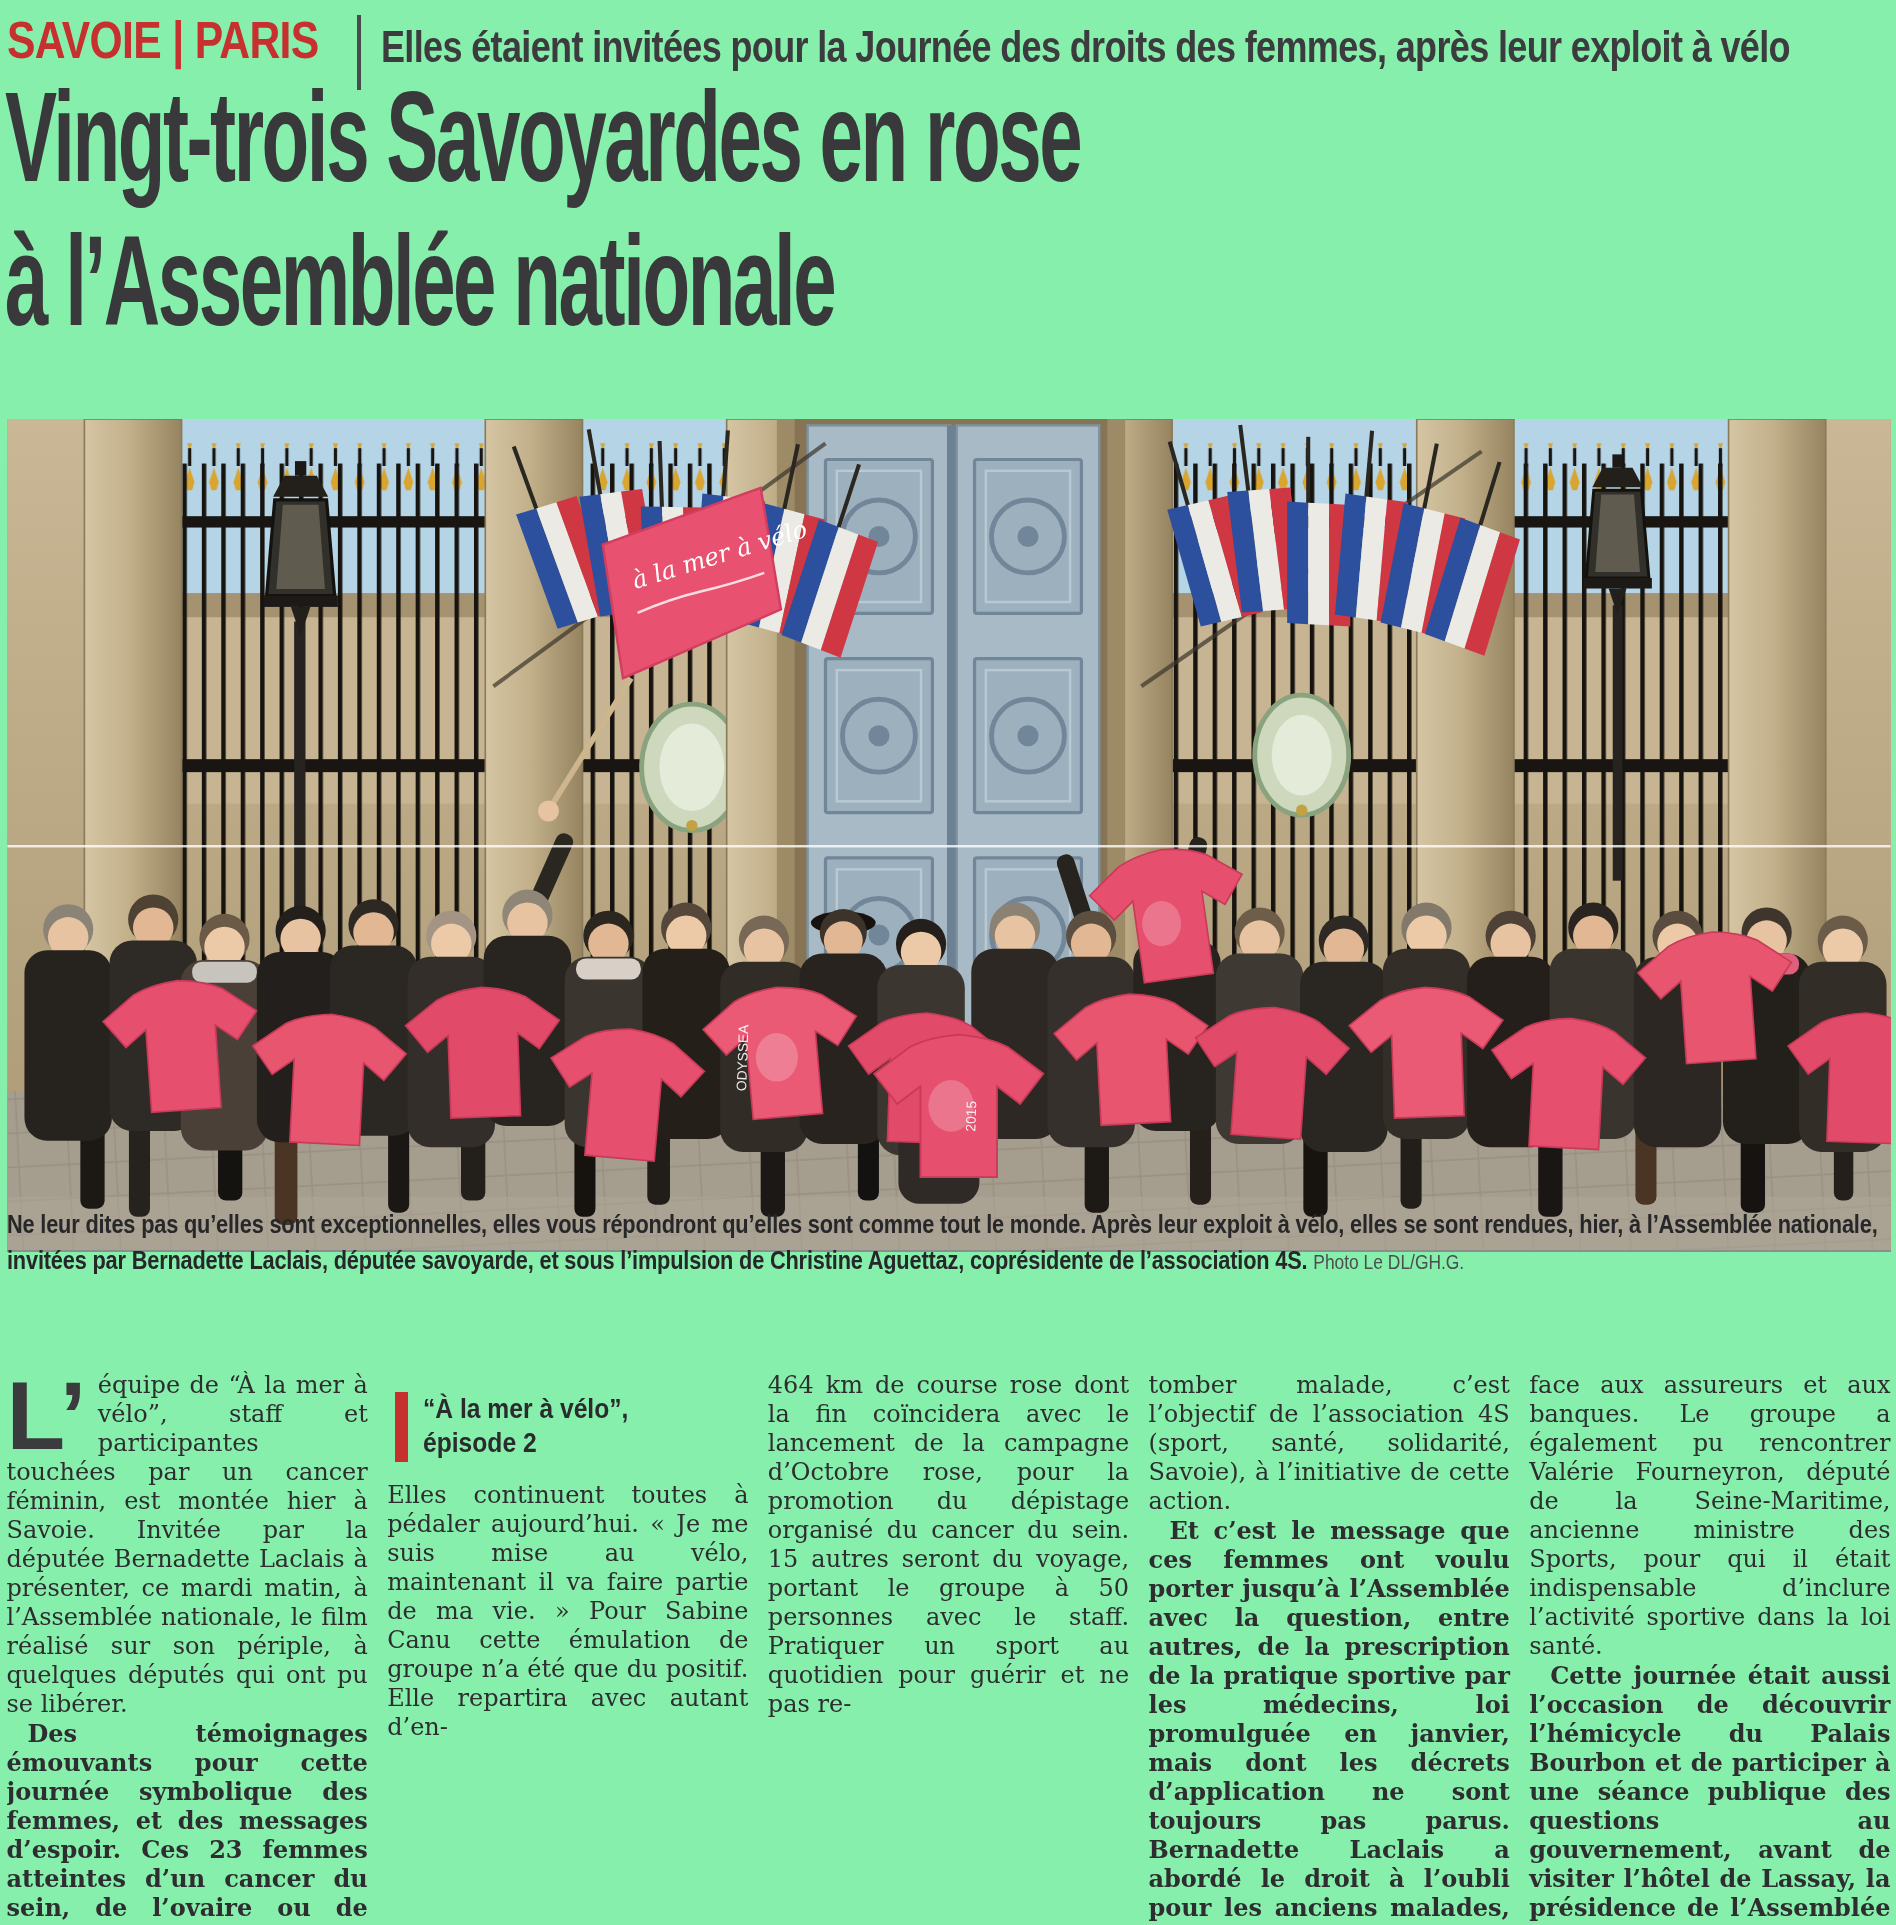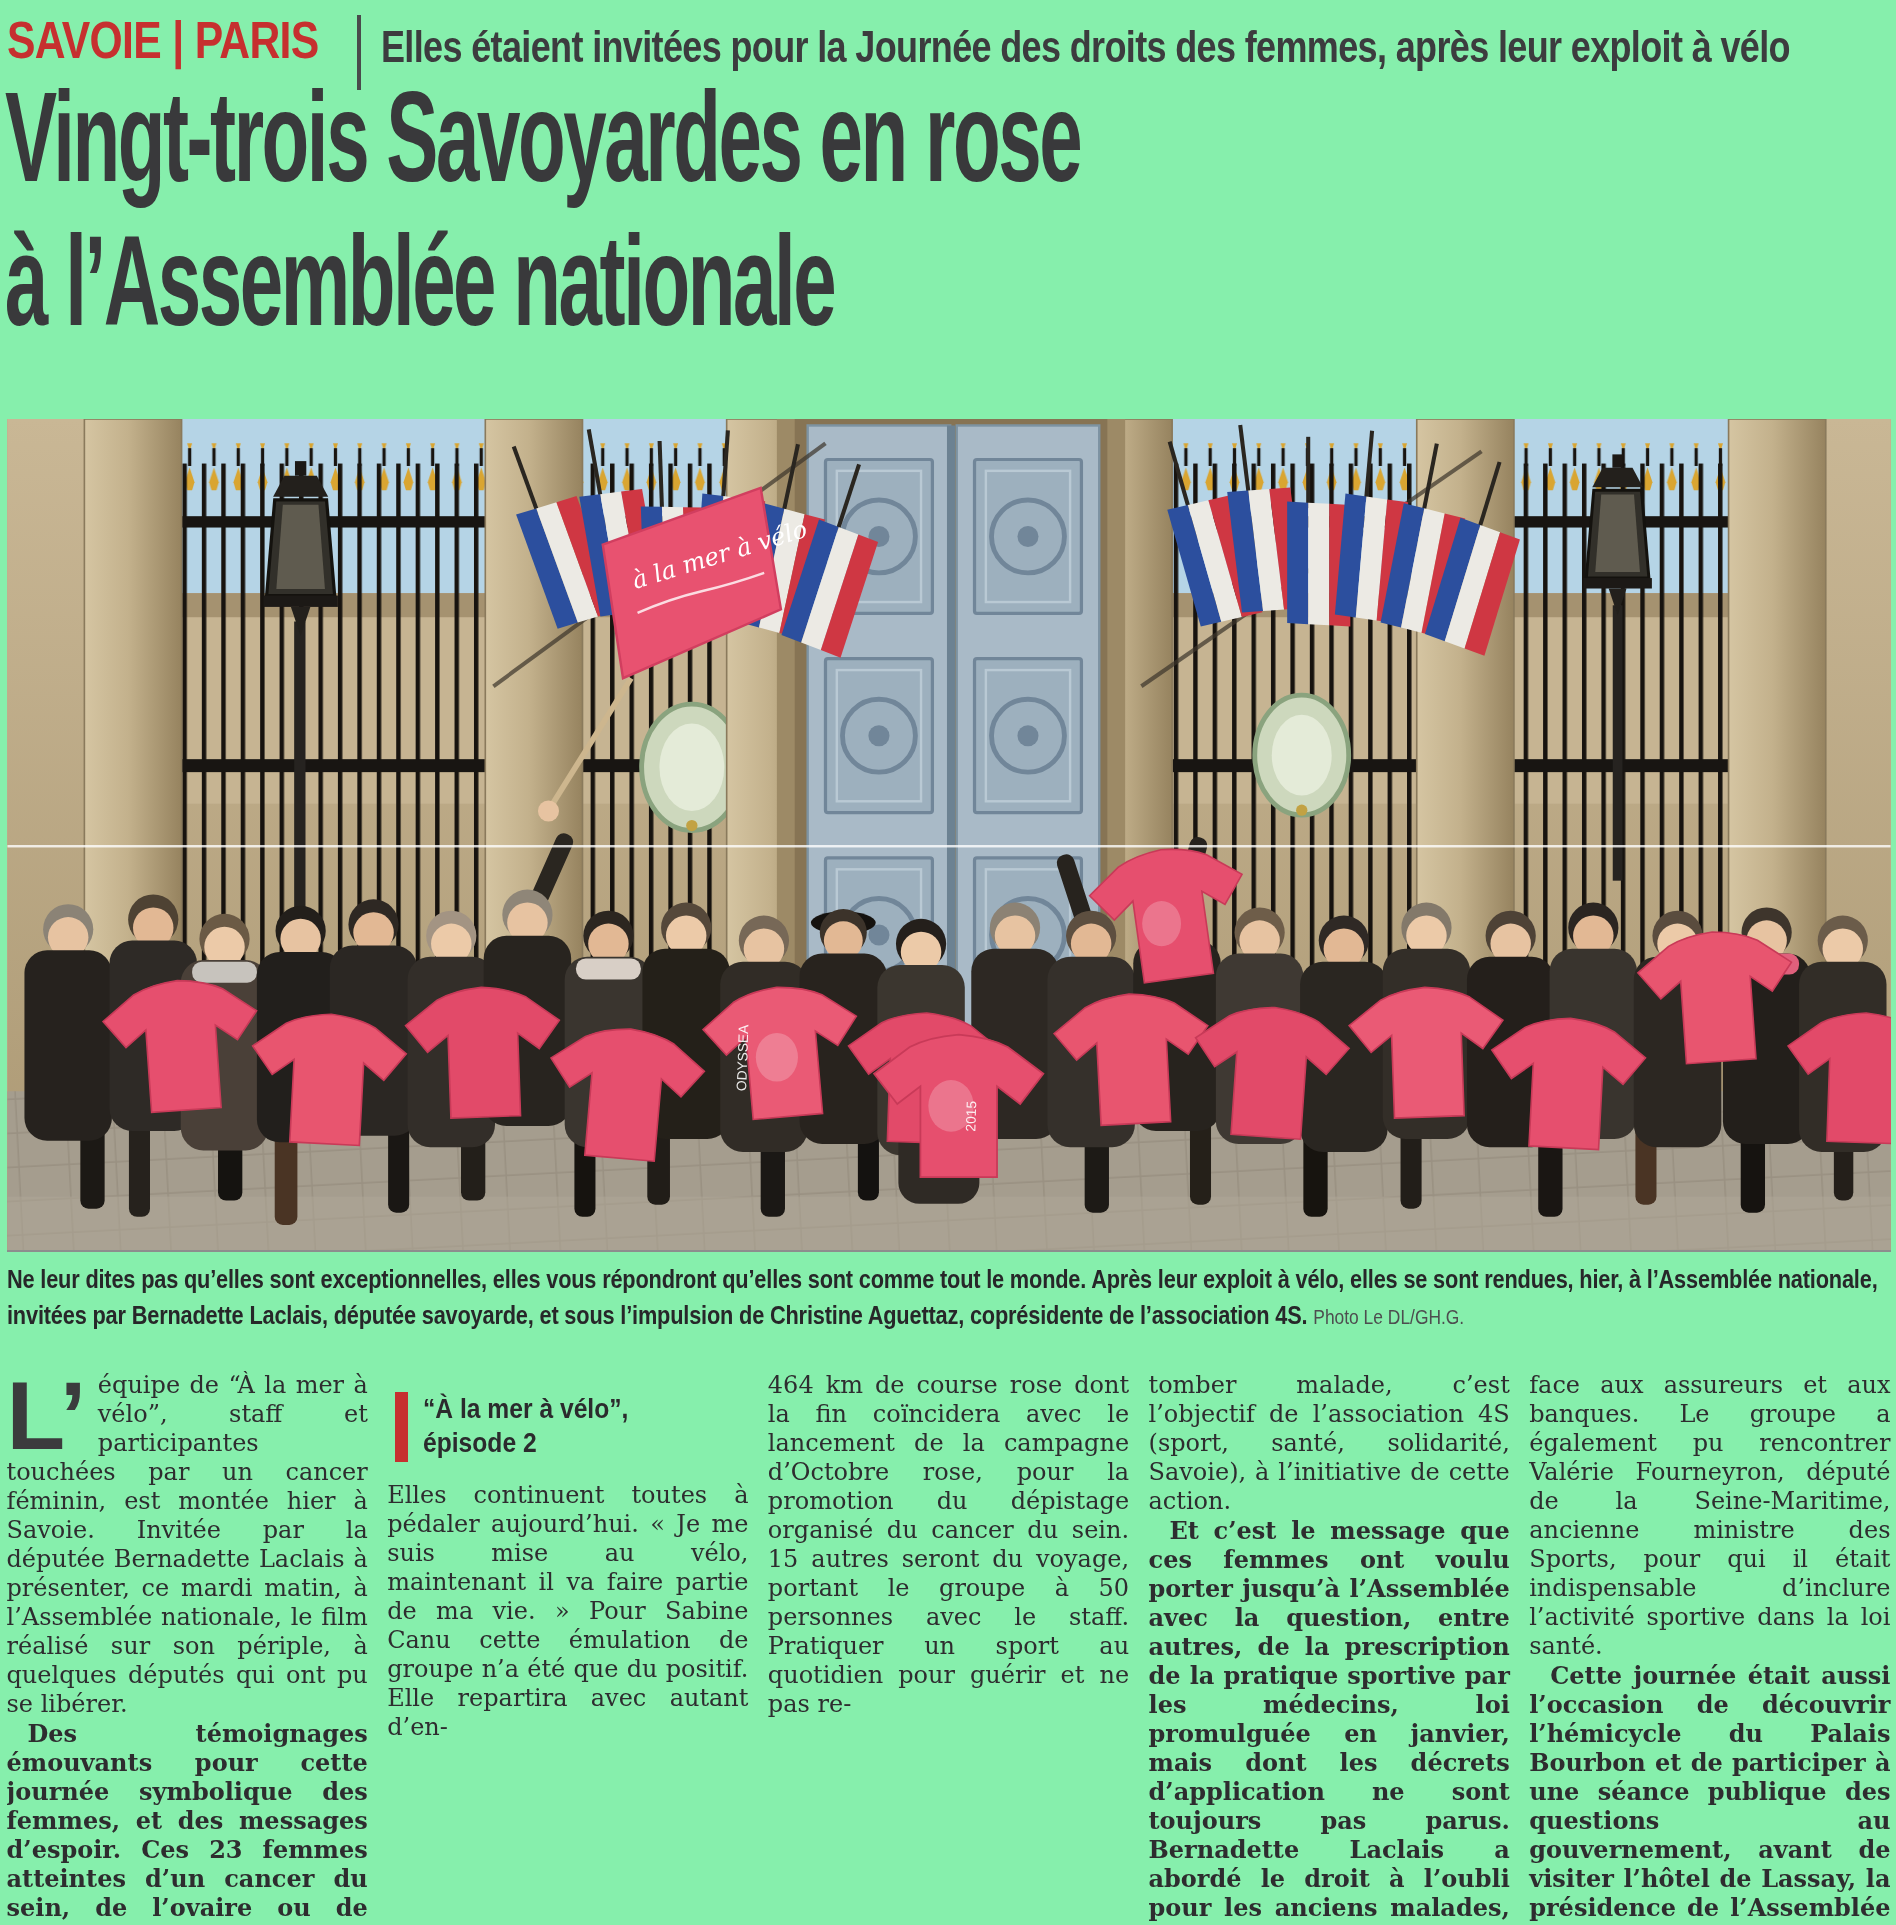--- a/index.html
+++ b/index.html
@@ -17,21 +17,21 @@
       transform:scaleX(.61);transform-origin:left top;white-space:nowrap;letter-spacing:-4px;}
   #hl1{top:63px;}
   #hl2{top:207px;}
 
   
   #photo{position:absolute;left:6.5px;top:419px;width:1884px;height:831px;overflow:hidden;
          border-bottom:2.4px solid #8d8d8d;background:#bfae8c;}
   #photo svg{display:block;}
 
   
-  #caption{position:absolute;left:6.5px;top:1261px;width:1890px;height:89px;overflow:hidden;}
+  #caption{position:absolute;left:6.5px;top:1206px;width:1890px;height:89px;overflow:hidden;}
   .cap-line{font-size:25px;font-weight:bold;color:#272729;transform:scaleX(.87);
             transform-origin:left top;white-space:nowrap;line-height:36px;letter-spacing:-0.2px;}
   .credit{font-size:20px;font-weight:normal;color:#4d4d4f;letter-spacing:0;}
 
   
   #body{position:absolute;left:6.5px;top:1371px;width:1884px;height:553px;overflow:hidden;
         display:flex;gap:19.4px;}
   .col{flex:1 1 0;font-family:"DejaVu Serif","Liberation Serif",serif;font-size:24px;
        line-height:29px;color:#2e2d2f;text-align:justify;}
   .col p{margin:0;}

